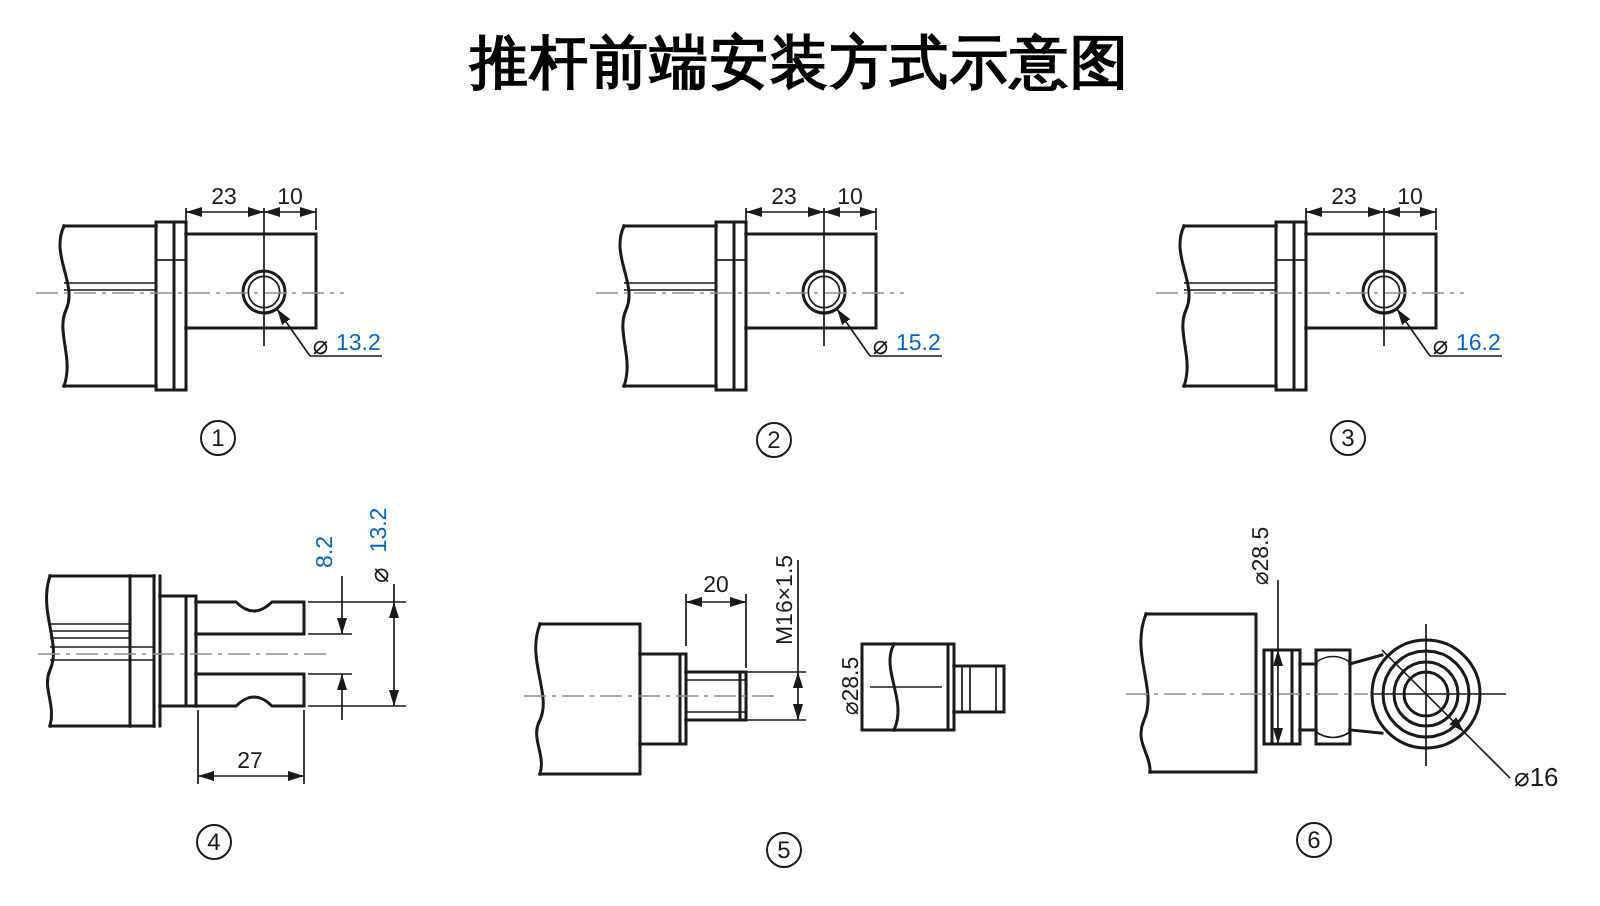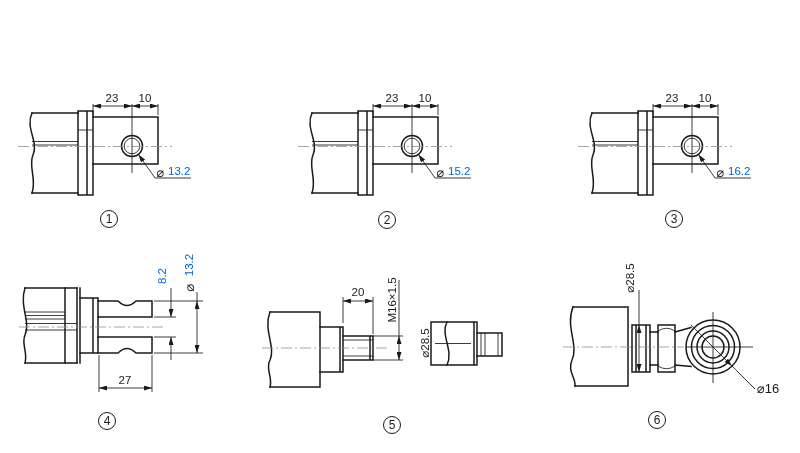--- a/index.html
+++ b/index.html
@@ -18,20 +18,21 @@
   svg marker path{fill:var(--line);stroke:none;}
   .circ-num{position:absolute;width:18px;height:18px;border:1.4px solid #1a1a1a;border-radius:50%;
             display:flex;align-items:center;justify-content:center;
             font-size:12px;color:#1a1a1a;background:#fff;box-sizing:border-box;}
 </style>
 </head>
 <body>
 
 <div class="canvas">
 
+  <div class="title">推杆前端安装方式示意图</div>
 
   <svg class="diag" style="left:10px;top:80px" width="190" height="150" viewBox="0 0 190 150">
     <defs>
       <marker id="ar1" markerUnits="userSpaceOnUse" markerWidth="8" markerHeight="5" refX="8" refY="2.5" orient="auto-start-reverse">
         <path d="M0,0L8,2.5L0,5Z"></path>
       </marker>
     </defs>
     <g>
       <path class="o" d="M22,33 H68 M22,113 H68"></path>
       <path class="o" d="M22,33 C15,48 29,62 23,75 C18,86 27,99 22,113"></path>

